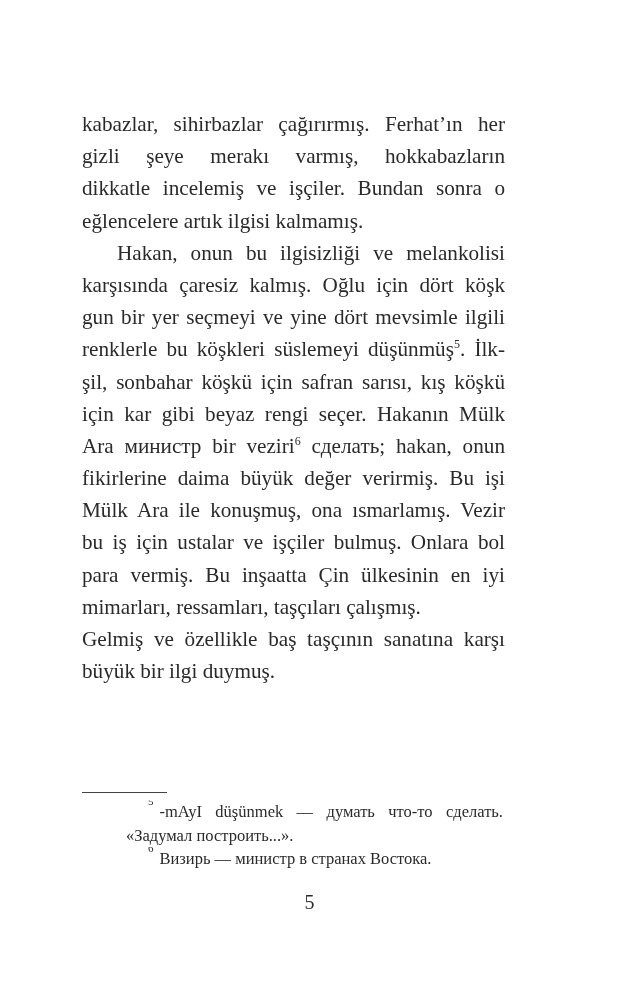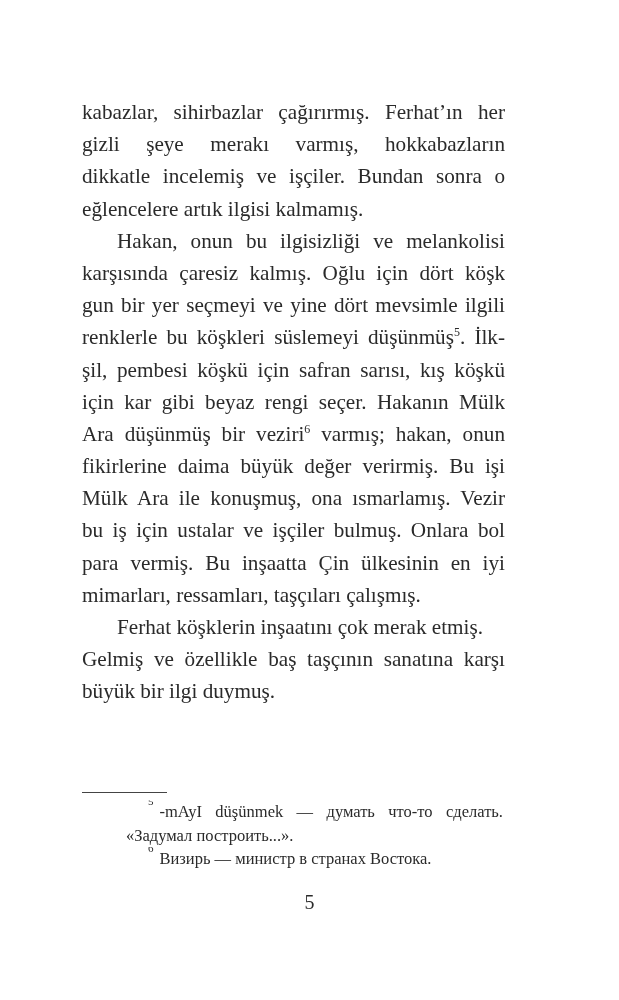--- a/index.html
+++ b/index.html
@@ -11,21 +11,21 @@
       width: 619px;
       height: 1000px;
       position: relative;
       overflow: hidden;
       color: #2a2a2a;
       font-family: "Liberation Serif", "DejaVu Serif", serif;
     }
     .page {
       position: absolute;
       left: 82px;
-      top: 96px;
+      top: 108px;
       width: 423px;
     }
     .line {
       display: block;
       text-align: justify;
       text-align-last: justify;
       white-space: nowrap;
     }
     .line.end {
       text-align-last: left;
@@ -86,32 +86,31 @@
     <span class="line">gizli şeye merakı varmış, hokkabazların incelemiş</span>
     <span class="line">dikkatle incelemiş ve işçiler. Bundan sonra o</span>
     <span class="line end">eğlencelere artık ilgisi kalmamış.</span>
   </div>
 
   <div>
     <span class="line indent">Hakan, onun bu ilgisizliği ve melankolisi</span>
     <span class="line">karşısında çaresiz kalmış. Oğlu için dört köşk</span>
     <span class="line">gun bir yer seçmeyi ve yine dört mevsimle ilgili</span>
     <span class="line"><span>renklerle bu köşkleri süslemeyi düşünmüş</span><sup class="fnref">5</sup><span>. İlk-</span></span>
-    <span class="line">şil, pembesi köşkü için safran sarısı, kış köşkü</span>
+    <span class="line">şil, sonbahar köşkü için safran sarısı, kış köşkü</span>
     <span class="line">için kar gibi beyaz rengi seçer. Hakanın Mülk</span>
-    <span class="line"><span>Ara düşünmüş bir veziri</span><sup class="fnref">6</sup><span> varmış; hakan, onun</span></span>
+    <span class="line"><span>Ara министр bir veziri</span><sup class="fnref">6</sup><span> сделать; hakan, onun</span></span>
     <span class="line">fikirlerine daima büyük değer verirmiş. Bu işi</span>
     <span class="line">Mülk Ara ile konuşmuş, ona ısmarlamış. Vezir</span>
     <span class="line">bu iş için ustalar ve işçiler bulmuş. Onlara bol</span>
     <span class="line">para vermiş. Bu inşaatta Çin ülkesinin en iyi</span>
     <span class="line end">mimarları, ressamları, taşçıları çalışmış.</span>
   </div>
 
   <div>
-    <span class="line indent end">Ferhat köşklerin inşaatını çok merak etmiş.</span>
     <span class="line">Gelmiş ve özellikle baş taşçının sanatına karşı</span>
     <span class="line end">büyük bir ilgi duymuş.</span>
   </div>
 </div>
 
 <div class="rule"></div>
 
 <div class="footnotes">
   <div class="fn">
     <span class="line indent"><sup>5</sup><span>-mAyI düşünmek — думать что-то сделать.</span></span>

